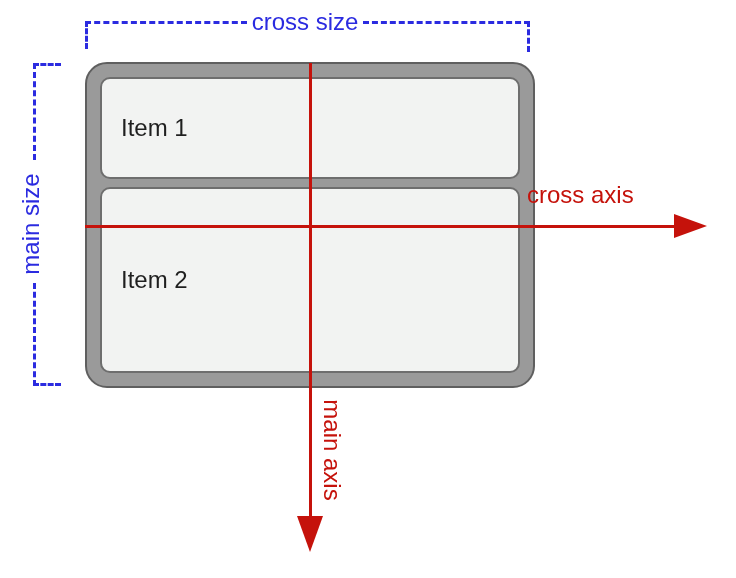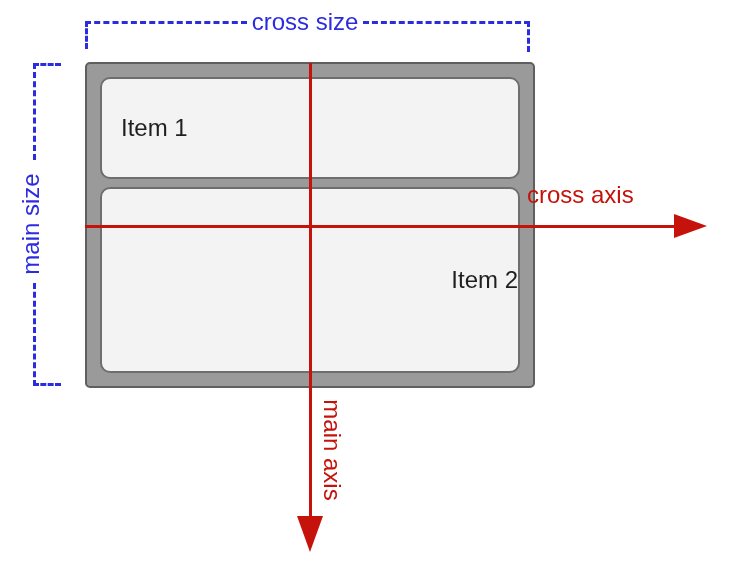--- a/index.html
+++ b/index.html
@@ -67,39 +67,39 @@
   }
 
   
   .flex-container {
     position: absolute;
     left: 85px; top: 62px;
     width: 450px; height: 326px;
     box-sizing: border-box;
     background: var(--container-fill);
     border: 2px solid var(--container-stroke);
-    border-radius: 5px;
+    border-radius: 22px;
     padding: 13px;
     display: flex;
     flex-direction: column;
     gap: 8px;
   }
   .flex-item {
     box-sizing: border-box;
     background: var(--item-fill);
     border: 2px solid var(--item-stroke);
     border-radius: 10px;
     display: flex;
     align-items: center;
     padding-left: 19px;
     font-size: 24px;
     color: var(--item-text);
   }
   .flex-item.item1 { height: 102px; flex: none; }
-  .flex-item.item2 { flex: 1; justify-content: flex-end; }
+  .flex-item.item2 { flex: 1; }
 
   
   .axis-h-line {
     position: absolute;
     left: 85px; top: 225px;
     width: 590px; height: 3px;
     background: var(--red);
   }
   .arrow-right {
     position: absolute;

